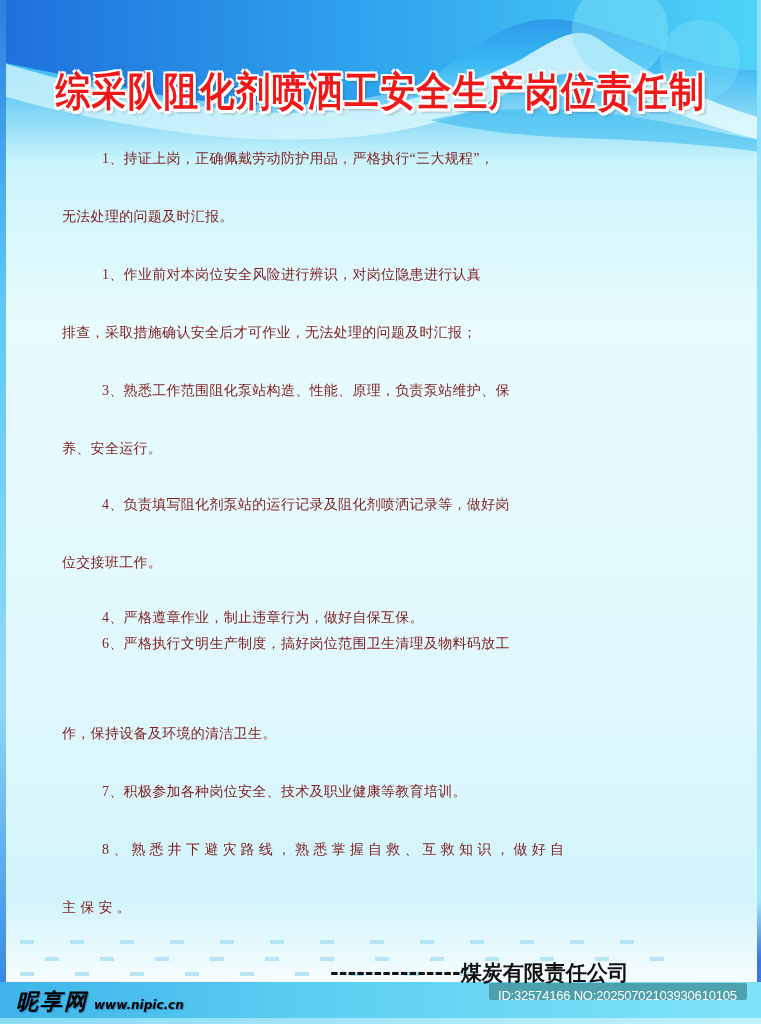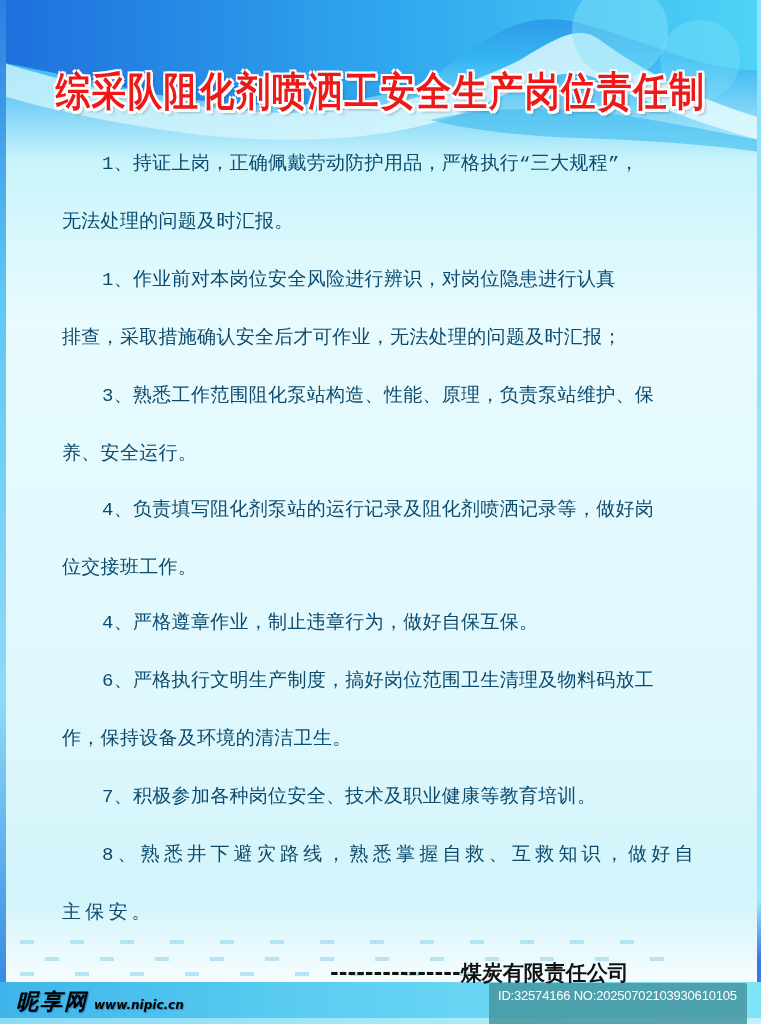--- a/index.html
+++ b/index.html
@@ -25,22 +25,22 @@
       font-family: "DejaVu Sans", sans-serif; font-weight: bold;
       font-size: 40px; letter-spacing: 2px; color: #ee1818;
       text-shadow: 2px 2px 0 #ffffff, -2px -2px 0 #ffffff, 2px -2px 0 #ffffff, -2px 2px 0 #ffffff,
                    3px 3px 0 #ffffff, 0 3px 0 #ffffff, 3px 0 0 #ffffff, 4px 4px 3px rgba(0,0,0,0.25);
       transform: scaleX(0.86); transform-origin: center;
       z-index: 3;
     }
     .content { position: absolute; left: 62px; top: 0; width: 640px; z-index: 3; }
     .line {
       position: absolute; left: 0; white-space: nowrap;
-      font-size: 19px; color: #0c4a6e; letter-spacing: 0.3px;
-      font-family: Liberation Mono, monospace;
+      font-size: 14px; color: #7f1d1d; letter-spacing: 0.3px;
+      font-family: Liberation Serif, serif;
     }
     .line.indent { left: 40px; }
     .line.spaced { letter-spacing: 4.2px; }
     .signature {
       position: absolute; left: 330px; top: 959px; white-space: nowrap;
       font-size: 21px; font-weight: bold; color: #111111; z-index: 3;
     }
     .footer-band {
       position: absolute; left: 0; top: 982px; width: 761px; height: 42px;
       background: linear-gradient(90deg, #3eb4ea 0%, #5bcdf1 40%, #7fe4f8 100%);
@@ -52,21 +52,21 @@
     }
     .brand {
       position: absolute; left: 16px; top: 987px; z-index: 4;
       display: flex; align-items: baseline; gap: 6px;
       color: #000000; font-style: italic; font-weight: bold;
       text-shadow: 1px 1px 1px rgba(0,80,140,0.5);
     }
     .brand-cn { font-size: 22px; letter-spacing: 2px; }
     .brand-url { font-size: 12px; font-family: "DejaVu Sans", sans-serif; }
     .watermark-id {
-      position: absolute; left: 489px; top: 983px; width: 258px; height: 42px;
+      position: absolute; left: 489px; top: 983px; width: 258px; height: 17px;
       background: rgba(70, 150, 160, 0.85); border-radius: 2px;
       color: #ffffff; font-size: 13px; line-height: 26px; padding-left: 9px;
       font-family: "Liberation Sans", sans-serif; white-space: nowrap; letter-spacing: -0.2px;
       z-index: 5;
     }
   </style>
 </head>
 <body>
 
 <svg class="bg-layer" viewBox="0 0 761 1024" preserveAspectRatio="none">
@@ -132,21 +132,21 @@
 <div class="content">
   <div class="line indent" style="top:150px">1、持证上岗，正确佩戴劳动防护用品，严格执行“三大规程”，</div>
   <div class="line" style="top:208px">无法处理的问题及时汇报。</div>
   <div class="line indent" style="top:266px">1、作业前对本岗位安全风险进行辨识，对岗位隐患进行认真</div>
   <div class="line" style="top:324px">排查，采取措施确认安全后才可作业，无法处理的问题及时汇报；</div>
   <div class="line indent" style="top:382px">3、熟悉工作范围阻化泵站构造、性能、原理，负责泵站维护、保</div>
   <div class="line" style="top:440px">养、安全运行。</div>
   <div class="line indent" style="top:496px">4、负责填写阻化剂泵站的运行记录及阻化剂喷洒记录等，做好岗</div>
   <div class="line" style="top:554px">位交接班工作。</div>
   <div class="line indent" style="top:609px">4、严格遵章作业，制止违章行为，做好自保互保。</div>
-  <div class="line indent" style="top:667px">6、严格执行文明生产制度，搞好岗位范围卫生清理及物料码放工</div>
+  <div class="line indent" style="top:635px">6、严格执行文明生产制度，搞好岗位范围卫生清理及物料码放工</div>
   <div class="line" style="top:725px">作，保持设备及环境的清洁卫生。</div>
   <div class="line indent" style="top:783px">7、积极参加各种岗位安全、技术及职业健康等教育培训。</div>
   <div class="line indent spaced" style="top:841px">8、熟悉井下避灾路线，熟悉掌握自救、互救知识，做好自</div>
   <div class="line spaced" style="top:899px">主保安。</div>
 </div>
 
 <div class="signature">---------------煤炭有限责任公司</div>
 
 <div class="footer-band"></div>
 <div class="brand">

